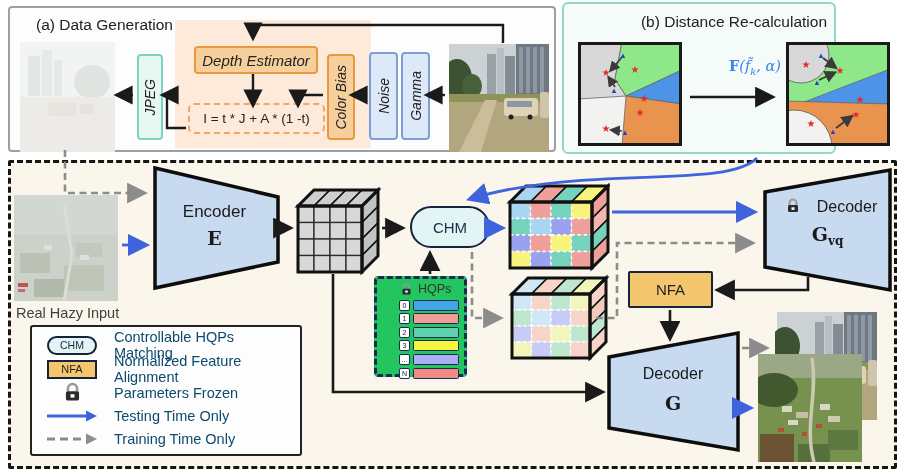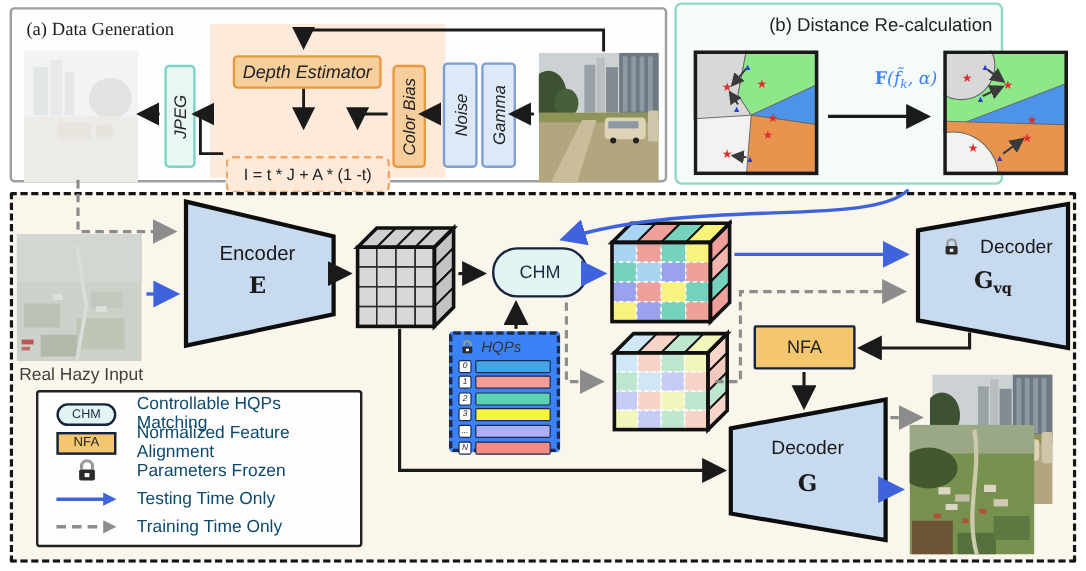--- a/index.html
+++ b/index.html
@@ -12,21 +12,21 @@
   .ptitle { font-size:15.5px; color:#222; }
   .vbox { display:flex; align-items:center; justify-content:center; border-radius:4px; font-size:14px; color:#222;font-style:italic; }
   .vtext { writing-mode:vertical-rl; transform:rotate(180deg); white-space:nowrap; }
   .teal-box { background:#e7f8f3; border:2.5px solid #7ed2c2; }
   .orange-box { background:#f7cf9d; border:2.5px solid #e8993f; }
   .blue-box { background:#dde8f8; border:2.5px solid #7d9fd6; }
   .formula-a { border:2.5px dashed #f0a868; border-radius:6px; background:#fdeadb; display:flex; align-items:center; justify-content:center; font-size:13.5px; color:#222; }
   .orange-bg { background:#fdeadb; }
   .chm-pill { border:2.5px solid #15233f; border-radius:21px; background:#e2f4f3; display:flex; align-items:center; justify-content:center; font-size:15px; color:#1a2a40; }
   .nfa-box { border:2.5px solid #15233f; border-radius:2px; background:#f4c76f; display:flex; align-items:center; justify-content:center; font-size:15px; color:#222; }
-  .hqps { border:3px dashed #1a2a52; border-radius:4px; background:#3b82f6; padding:2px 5px 4px 5px;font-style:italic; }
+  .hqps { border:3px dashed #1a2a52; border-radius:4px; background:#22c55e; padding:2px 5px 4px 22px; }
   .hqps-head { display:flex; align-items:center; gap:5px; height:16px; margin-left:1px; }
   .hqps-title { font-size:12.5px; color:#333; }
   .hqp-row { display:flex; align-items:center; gap:3px; margin-top:2.6px; }
   .hqp-chip { width:11px; height:11px; background:#fff; border:1.3px solid #1a2a52; border-radius:2px; font-size:7px; line-height:9px; text-align:center; color:#222; flex:0 0 auto; }
   .hqp-bar { flex:1; height:11px; border:1.5px solid #1a2a52; border-radius:1.5px; }
   .trap-label { position:absolute; text-align:center; font-size:16px; color:#1a1a1a; }
   .sym { font-family:"DejaVu Serif", serif; font-weight:bold; font-size:19px; }
   .caption { font-size:14.5px; color:#404040; }
   .legend { border:2px solid #222; border-radius:3px; background:#fdfdfd; padding:6px 10px 4px 10px; display:flex; flex-direction:column; }
   .leg-row { display:flex; align-items:center; height:24.2px; }
@@ -40,21 +40,21 @@
   .fml sup { font-size:10px; }
   svg { display:block; }
   .noptr { pointer-events:none; }
 </style>
 </head>
 <body>
 
 <div class="page">
 
   <div class="abs panel-a">
-    <div class="abs ptitle" style="left:12px; top:8px;font-family:Liberation Serif, serif;">(a) Data Generation</div>
+    <div class="abs ptitle" style="left:26px; top:8px;">(a) Data Generation</div>
 
     <div class="abs orange-bg" style="left:165px; top:12px; width:196px; height:128px;"></div>
 
     <div class="abs" style="left:10px; top:34px; width:95px; height:110px;">
       <svg width="95" height="110" viewBox="0 0 95 110">
         <rect width="95" height="110" fill="#e8e9ea"></rect>
         <rect x="8" y="14" width="12" height="40" fill="#cdd1d3"></rect>
         <rect x="22" y="8" width="10" height="46" fill="#d5d8da"></rect>
         <rect x="34" y="18" width="8" height="36" fill="#cfd3d5"></rect>
         <ellipse cx="72" cy="40" rx="18" ry="17" fill="#c9cdc6"></ellipse>
@@ -66,21 +66,21 @@
     </div>
 
     <div class="abs vbox teal-box" style="left:127px; top:46px; width:26px; height:86px;">
         <span class="vtext">JPEG</span>
       </div>
 
     <div class="abs vbox orange-box" style="left:184px; top:38px; width:124px; height:28px; font-size:15px;">
         <span>Depth Estimator</span>
       </div>
 
-    <div class="abs formula-a" style="left:178px; top:122px; width:137px; height:31px;">
+    <div class="abs formula-a" style="left:178px; top:95px; width:137px; height:31px;">
         <span>I = t * J + A * (1 -t)</span>
       </div>
 
     <div class="abs vbox orange-box" style="left:317px; top:46px; width:28px; height:86px;">
         <span class="vtext">Color Bias</span>
       </div>
 
     <div class="abs vbox blue-box" style="left:359px; top:44px; width:29px; height:88px;">
         <span class="vtext">Noise</span>
       </div>

